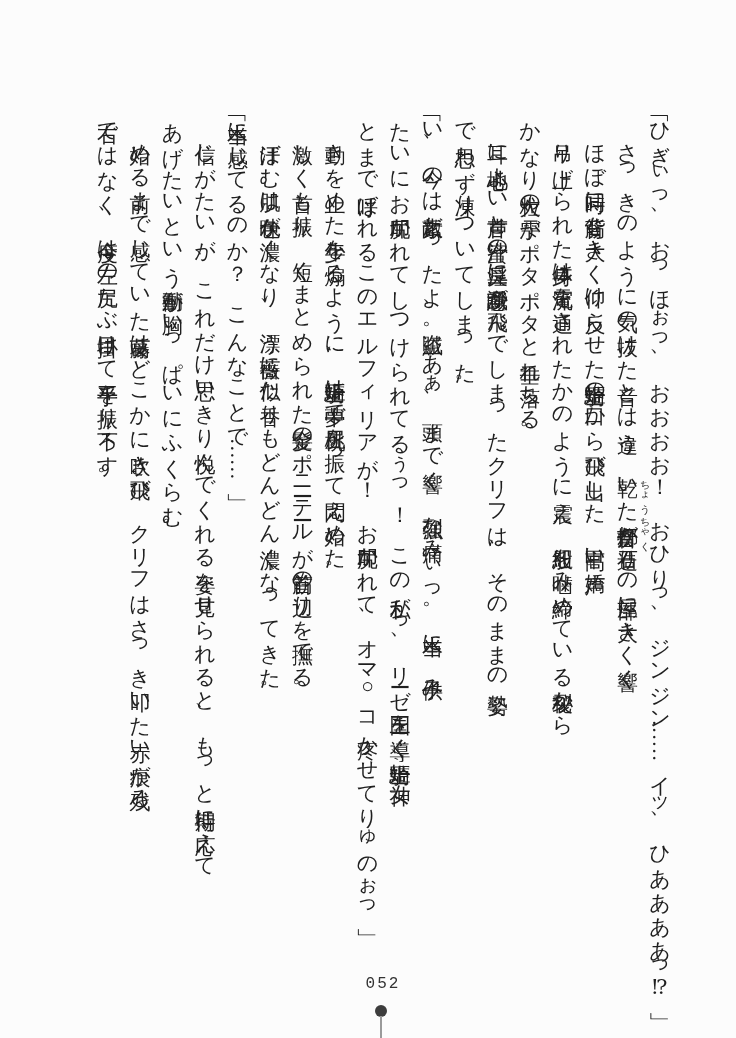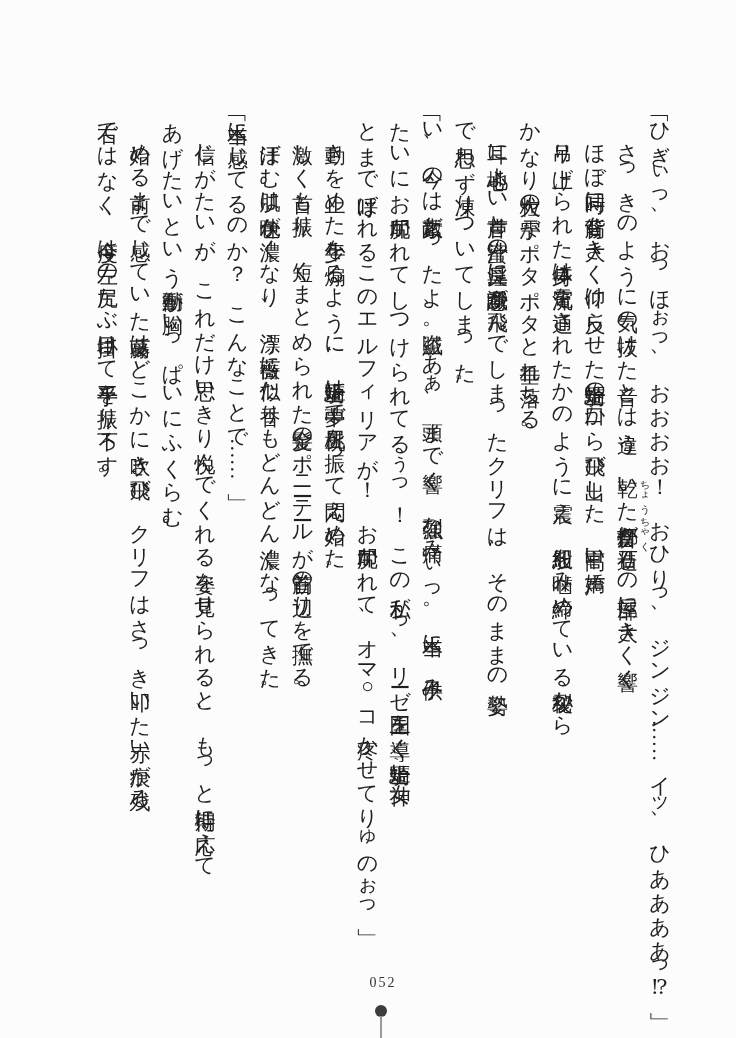--- a/index.html
+++ b/index.html
@@ -55,22 +55,22 @@
     white-space: nowrap;
     color: var(--text-color, #1f1f1f);
   }
   
   .page-number {
     position: absolute;
     top: 975px;
     left: 353px;
     width: 60px;
     text-align: center;
-    font-family: Liberation Serif, serif;
-    font-size: 14px;
+    font-family: Liberation Mono, monospace;
+    font-size: 16px;
     letter-spacing: 2px;
     color: var(--number-color, #333333);
   }
   .progress-dot {
     position: absolute;
     left: 375px;
     top: 1005px;
     width: 12px;
     height: 12px;
     border-radius: 50%;

